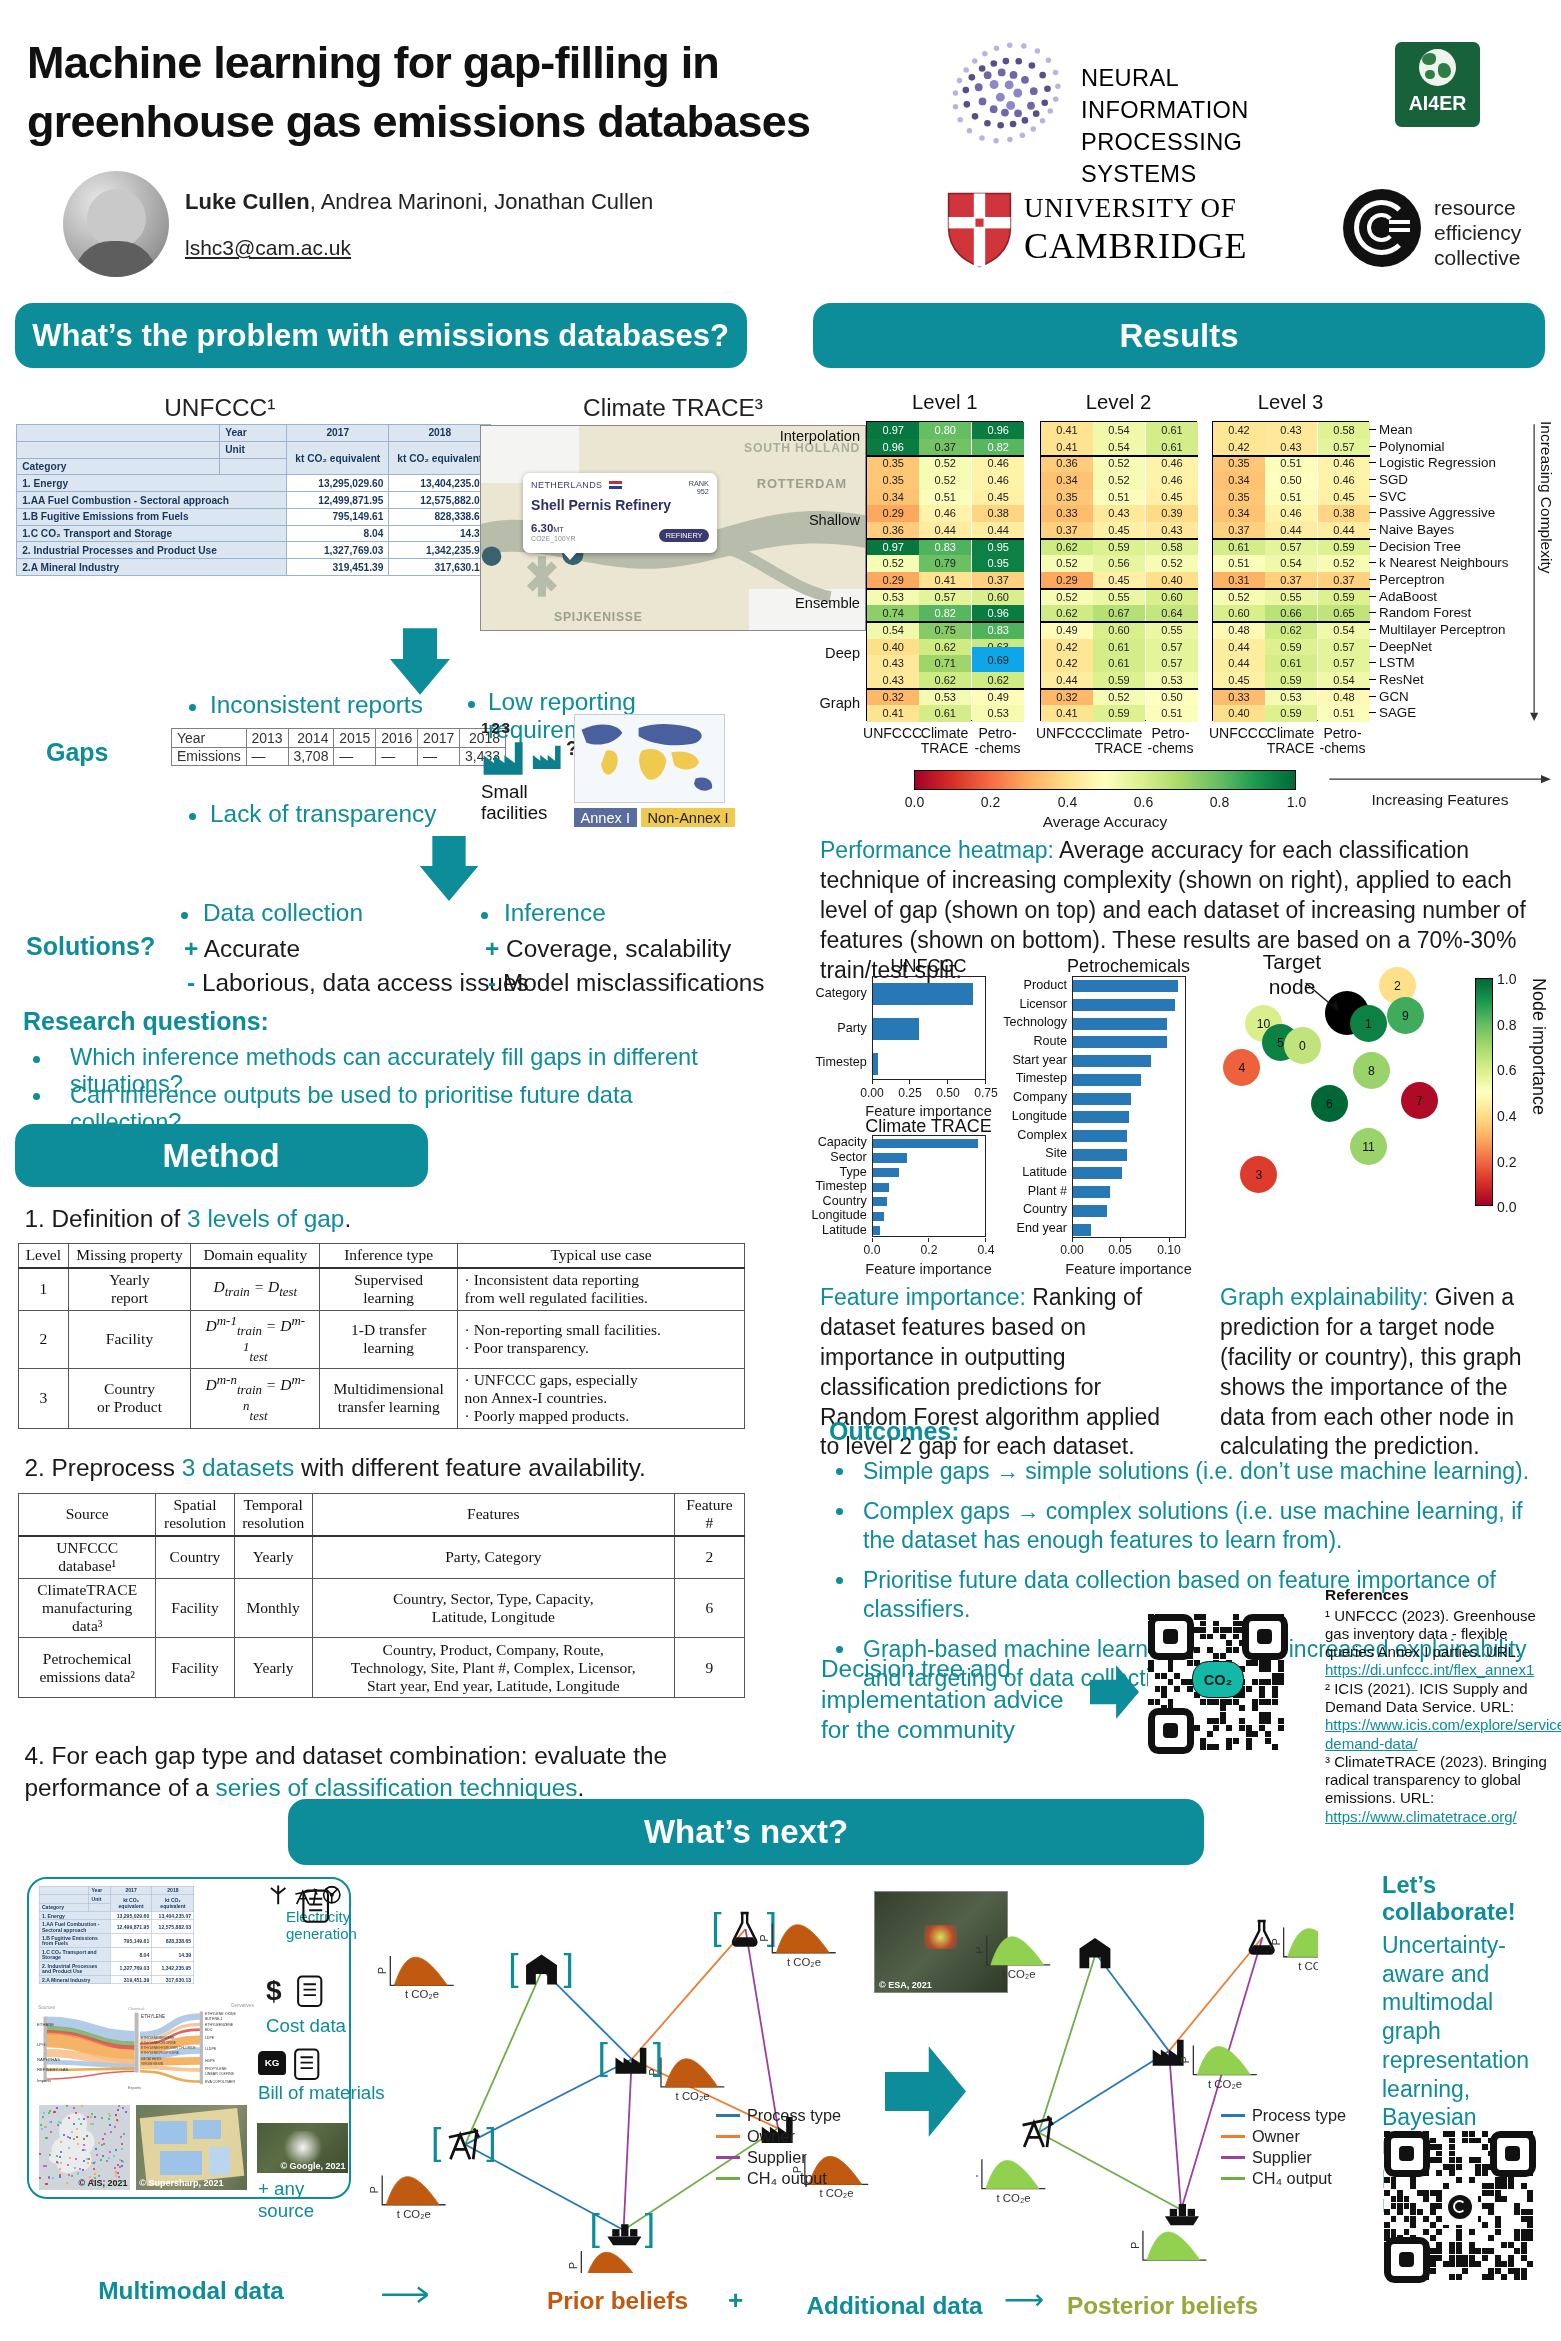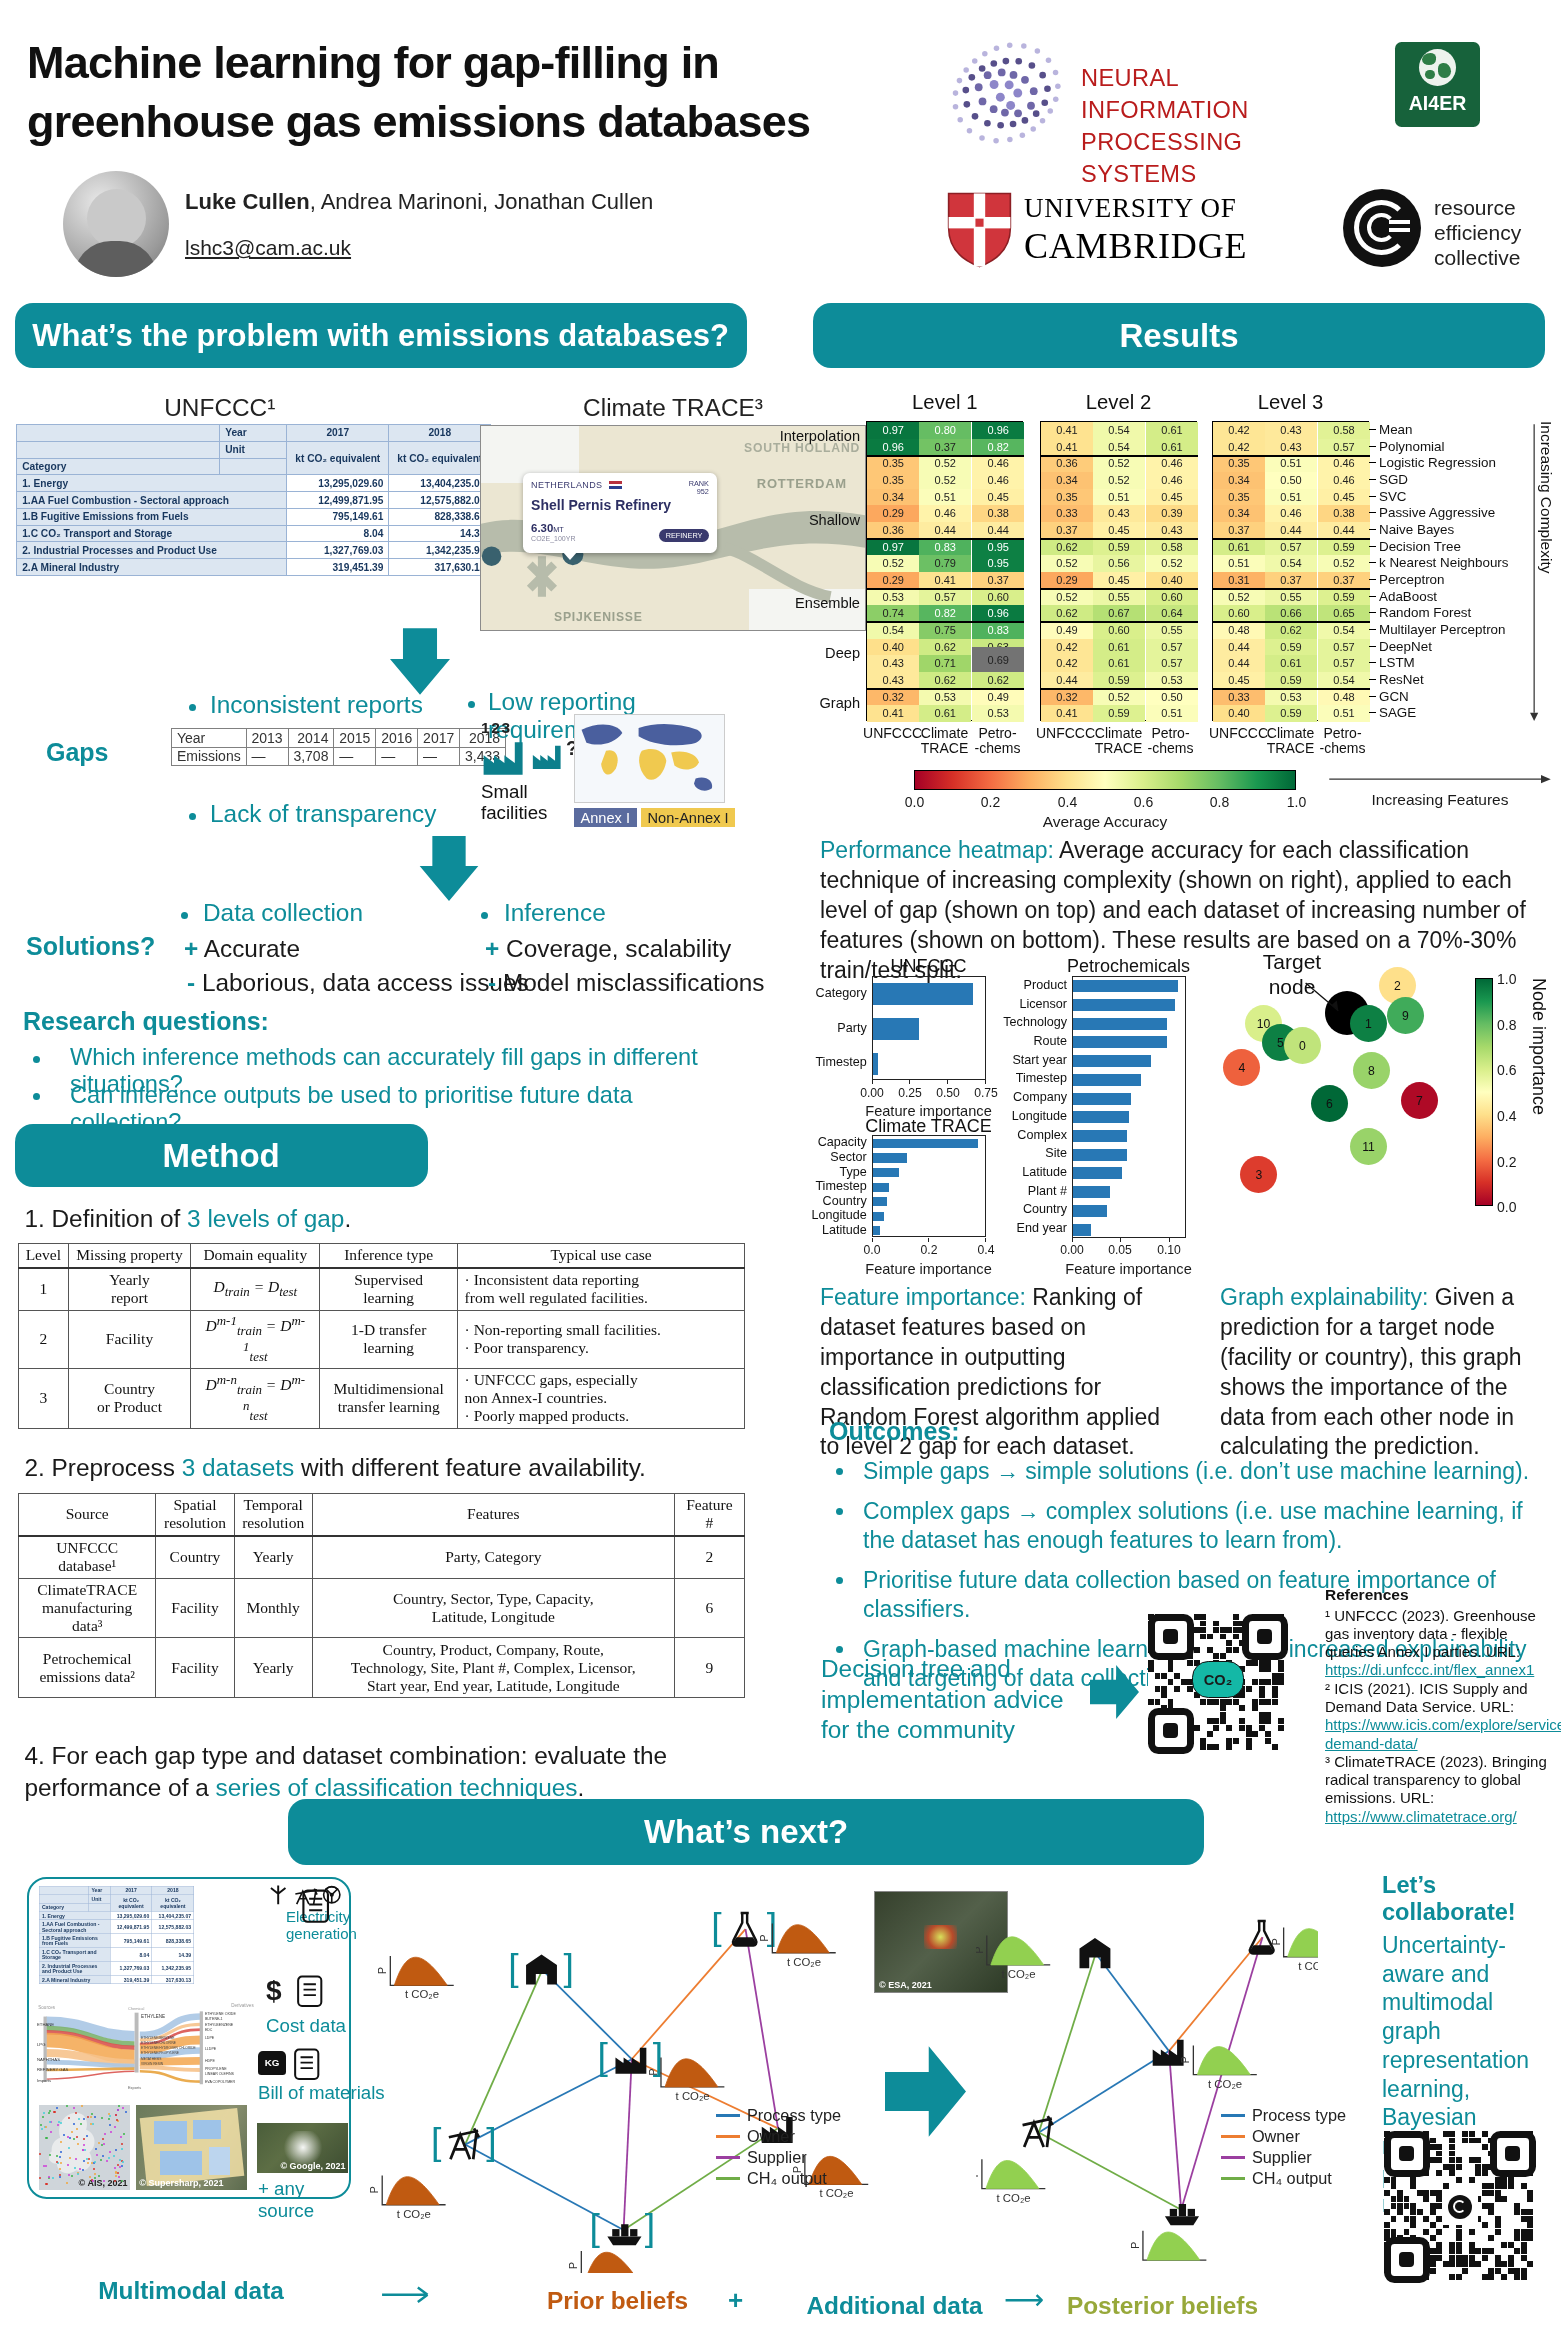--- a/index.html
+++ b/index.html
@@ -110,21 +110,21 @@
         <circle cx="126.1650968451228" cy="33.36213734538124" r="3.4000000000000004" fill="#b9b4dd"></circle>
         <circle cx="139.8601772261688" cy="44.713009024027414" r="3.4000000000000004" fill="#b9b4dd"></circle>
         <circle cx="148.57397785281194" cy="59.83330876061713" r="3.4000000000000004" fill="#b9b4dd"></circle>
         <circle cx="151.4193243774915" cy="76.56548308229816" r="3.4000000000000004" fill="#b9b4dd"></circle>
         <circle cx="148.81786673899208" cy="92.79409218562951" r="3.4000000000000004" fill="#b9b4dd"></circle>
         <circle cx="142.0671251263683" cy="107.15791125419355" r="3.4000000000000004" fill="#b9b4dd"></circle>
         <circle cx="132.5429666890444" cy="119.25096020414901" r="3.4000000000000004" fill="#b9b4dd"></circle>
         <circle cx="121.04190762653555" cy="129.23401609329852" r="3.4000000000000004" fill="#b9b4dd"></circle>
         <circle cx="107.66480169193508" cy="137.1511853204524" r="3.4000000000000004" fill="#b9b4dd"></circle>
       </svg>
-    <div class="abs" style="left:146px; top:39px; font-size:23.6px; color:#b91c1c; letter-spacing:0.4px; line-height:1.35;">
+    <div class="abs" style="left:146px; top:39px; font-size:23.6px; color:#000000; letter-spacing:0.4px; line-height:1.35;">
       <div>NEURAL INFORMATION</div>
       <div>PROCESSING SYSTEMS</div>
     </div>
   </div>
 
   <div class="abs" style="left:1395px; top:42px; width:85px; height:85px; background:#17623b; border-radius:6.5px;">
     <div class="abs" style="left:23.6px; top:6.5px; width:37px; height:37px; border-radius:50%; background:#eef3ee; overflow:hidden;">
       <div class="abs" style="left:3.3px; top:4.9px; width:14.6px; height:11.4px; background:#2e7d46; border-radius:60% 40% 50% 50%;"></div>
       <div class="abs" style="left:19.5px; top:14.6px; width:13px; height:14.6px; background:#2e7d46; border-radius:40% 60% 50% 50%;"></div>
       <div class="abs" style="left:6.5px; top:21px; width:9.8px; height:9.8px; background:#2e7d46; border-radius:50%;"></div>
@@ -480,21 +480,21 @@
         <div style="position: absolute; left: 52px; top: 183px; width: 52px; height: 16.7px; background: rgb(87, 182, 95); display: flex; align-items: center; justify-content: center; font-size: 11px; color: rgb(255, 255, 255);">0.82</div>
         <div style="position: absolute; left: 105px; top: 183px; width: 52px; height: 16.7px; background: rgb(10, 123, 65); display: flex; align-items: center; justify-content: center; font-size: 11px; color: rgb(255, 255, 255);">0.96</div>
         <div style="position: absolute; left: 0px; top: 200px; width: 52px; height: 16.7px; background: rgb(240, 249, 170); display: flex; align-items: center; justify-content: center; font-size: 11px; color: rgb(34, 34, 34);">0.54</div>
         <div style="position: absolute; left: 52px; top: 200px; width: 52px; height: 16.7px; background: rgb(134, 203, 103); display: flex; align-items: center; justify-content: center; font-size: 11px; color: rgb(34, 34, 34);">0.75</div>
         <div style="position: absolute; left: 105px; top: 200px; width: 52px; height: 16.7px; background: rgb(79, 178, 93); display: flex; align-items: center; justify-content: center; font-size: 11px; color: rgb(255, 255, 255);">0.83</div>
         <div style="position: absolute; left: 0px; top: 217px; width: 52px; height: 16.7px; background: rgb(254, 224, 139); display: flex; align-items: center; justify-content: center; font-size: 11px; color: rgb(34, 34, 34);">0.40</div>
         <div style="position: absolute; left: 52px; top: 217px; width: 52px; height: 16.7px; background: rgb(207, 235, 132); display: flex; align-items: center; justify-content: center; font-size: 11px; color: rgb(34, 34, 34);">0.62</div>
         <div style="position: absolute; left: 105px; top: 217px; width: 52px; height: 16.7px; background: rgb(202, 232, 129); display: flex; align-items: center; justify-content: center; font-size: 11px; color: rgb(34, 34, 34);">0.63</div>
         <div style="position: absolute; left: 0px; top: 233px; width: 52px; height: 16.7px; background: rgb(254, 233, 155); display: flex; align-items: center; justify-content: center; font-size: 11px; color: rgb(34, 34, 34);">0.43</div>
         <div style="position: absolute; left: 52px; top: 233px; width: 52px; height: 16.7px; background: rgb(160, 214, 105); display: flex; align-items: center; justify-content: center; font-size: 11px; color: rgb(34, 34, 34);">0.71</div>
-        <div style="position: absolute; left: 105px; top: 225px; width: 52px; height: 26px; background: #737373; display: flex; align-items: center; justify-content: center; font-size: 11px; color: rgb(34, 34, 34);">0.69</div>
+        <div style="position: absolute; left: 105px; top: 225px; width: 52px; height: 26px; background: #0ea5e9; display: flex; align-items: center; justify-content: center; font-size: 11px; color: rgb(34, 34, 34);">0.69</div>
         <div style="position: absolute; left: 0px; top: 250px; width: 52px; height: 16.7px; background: rgb(254, 233, 155); display: flex; align-items: center; justify-content: center; font-size: 11px; color: rgb(34, 34, 34);">0.43</div>
         <div style="position: absolute; left: 52px; top: 250px; width: 52px; height: 16.7px; background: rgb(207, 235, 132); display: flex; align-items: center; justify-content: center; font-size: 11px; color: rgb(34, 34, 34);">0.62</div>
         <div style="position: absolute; left: 105px; top: 250px; width: 52px; height: 16.7px; background: rgb(207, 235, 132); display: flex; align-items: center; justify-content: center; font-size: 11px; color: rgb(34, 34, 34);">0.62</div>
         <div style="position: absolute; left: 0px; top: 267px; width: 52px; height: 16.7px; background: rgb(253, 184, 105); display: flex; align-items: center; justify-content: center; font-size: 11px; color: rgb(34, 34, 34);">0.32</div>
         <div style="position: absolute; left: 52px; top: 267px; width: 52px; height: 16.7px; background: rgb(244, 250, 175); display: flex; align-items: center; justify-content: center; font-size: 11px; color: rgb(34, 34, 34);">0.53</div>
         <div style="position: absolute; left: 105px; top: 267px; width: 52px; height: 16.7px; background: rgb(255, 252, 186); display: flex; align-items: center; justify-content: center; font-size: 11px; color: rgb(34, 34, 34);">0.49</div>
         <div style="position: absolute; left: 0px; top: 283px; width: 52px; height: 16.7px; background: rgb(254, 227, 144); display: flex; align-items: center; justify-content: center; font-size: 11px; color: rgb(34, 34, 34);">0.41</div>
         <div style="position: absolute; left: 52px; top: 283px; width: 52px; height: 16.7px; background: rgb(212, 237, 136); display: flex; align-items: center; justify-content: center; font-size: 11px; color: rgb(34, 34, 34);">0.61</div>
         <div style="position: absolute; left: 105px; top: 283px; width: 52px; height: 16.7px; background: rgb(244, 250, 175); display: flex; align-items: center; justify-content: center; font-size: 11px; color: rgb(34, 34, 34);">0.53</div>
         <div style="position: absolute; left: 0px; top: 33px; width: 157px; height: 1.6px; background: rgb(0, 0, 0);"></div>

